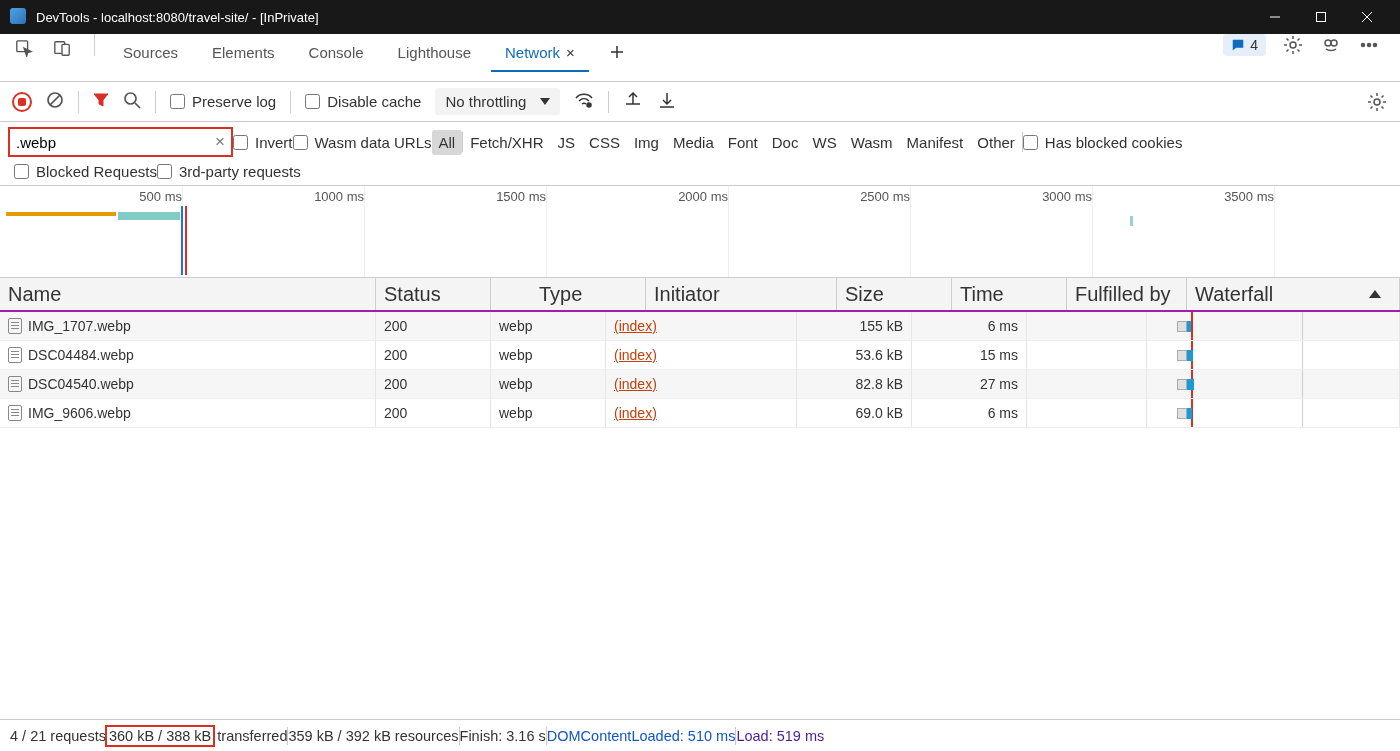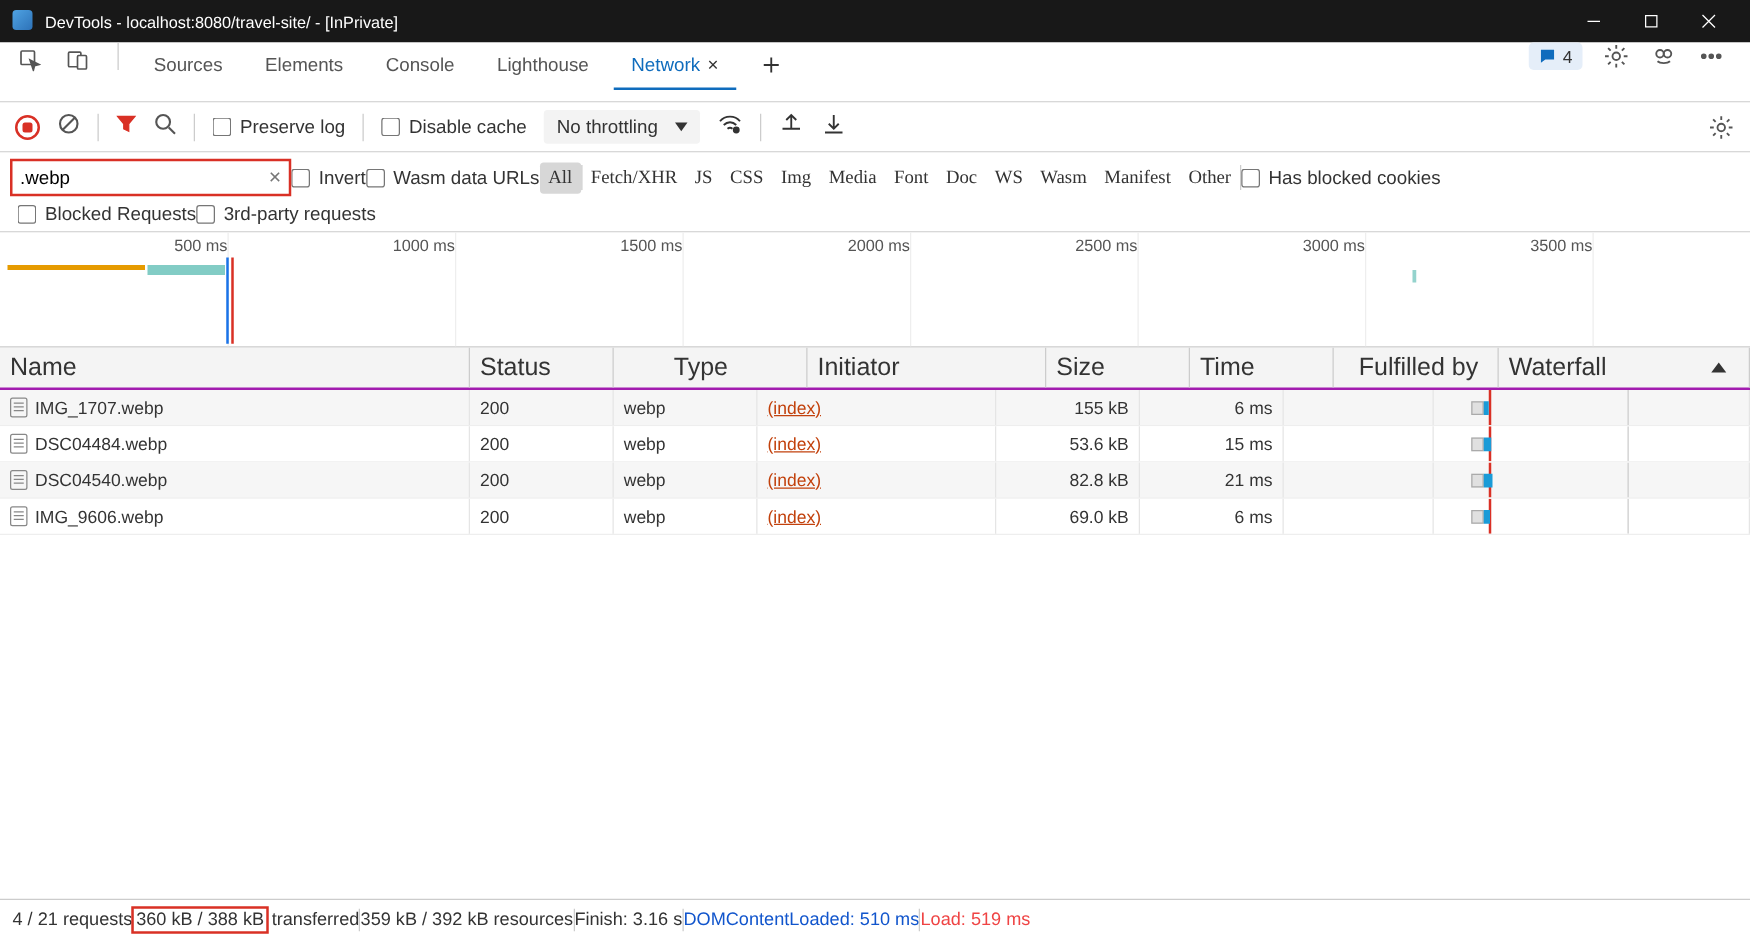--- a/index.html
+++ b/index.html
@@ -36,42 +36,42 @@
 .cbx { display:flex; align-items:center; gap:7px; font-size:15px; color:#333; }
 .cbx input { width:15px; height:15px; }
 .throttle { display:flex; align-items:center; gap:14px; background:#f3f3f3; padding:5px 10px; font-size:15px; color:#333; border-radius:3px; }
 .throttle .dd-arrow { border-left:5px solid transparent; border-right:5px solid transparent; border-top:7px solid #333; }
 .net-icon svg { width:20px; height:20px; stroke:#333; stroke-width:1.5; fill:none; }
 .settings-right { margin-left:auto; }
 
 .filter-row { min-height:64px; border-bottom:1px solid #ccc; display:flex; flex-wrap:wrap; align-items:center; padding:4px 8px 4px 8px; background:#fff; }
 .filter-box { position:relative; border:2px solid #d93025; background:#fff; width:225px; height:30px; display:flex; align-items:center; padding:0 6px; font-size:15px; }
 .filter-box .clear-x { margin-left:auto; color:#777; font-size:17px; }
-.f-pill { font-size:15px; color:#333; padding:4px 7px; border-radius:3px; cursor:pointer;font-family:Liberation Serif, serif; }
+.f-pill { font-size:15px; color:#333; padding:4px 7px; border-radius:3px; cursor:pointer; }
 .f-pill.active { background:#d7d7d7; }
 .f-sep { width:1px; height:20px; background:#ccc; }
 
 .overview { height:92px; border-bottom:1px solid #ccc; position:relative; background:#fff; }
 .ov-tick { position:absolute; top:3px; font-size:13px; color:#555; transform:translateX(-100%); white-space:nowrap; }
 .ov-grid { position:absolute; top:0; bottom:0; width:1px; background:#eee; }
 .ov-bar-orange { position:absolute; top:26px; left:6px; width:110px; height:4px; background:#e69b00; }
 .ov-bar-teal { position:absolute; top:26px; left:118px; width:62px; height:8px; background:#4db6ac; opacity:0.7; }
 .ov-red { position:absolute; top:20px; bottom:2px; width:2px; background:#d93025; left:185px; }
 .ov-blue { position:absolute; top:20px; bottom:2px; width:2px; background:#1a73e8; left:181px; }
 .ov-dot { position:absolute; top:30px; left:1130px; width:3px; height:10px; background:#4db6ac; opacity:0.6; }
 
 .grid-header { height:34px; border-bottom:2px solid #a21caf; display:flex; background:#f4f4f4; font-size:20px; color:#333; }
 .gh-cell { border-right:1px solid #ccc; padding:7px 8px; display:flex; align-items:center; }
 .gh-name { width:376px; }
 .gh-status { width:115px; }
 .gh-type { width:115px;margin-left:40px; }
 .gh-initiator { width:191px; }
 .gh-size { width:115px; }
 .gh-time { width:115px; }
-.gh-fulfilled { width:120px;margin-left:12px; }
+.gh-fulfilled { width:120px; }
 .gh-waterfall { flex:1; display:flex; align-items:center; }
 .gh-waterfall .sort-tri { margin-left:auto; margin-right:10px; border-left:6px solid transparent; border-right:6px solid transparent; border-bottom:8px solid #333; }
 
 .grid-body { flex:1; overflow:auto; position:relative; }
 .grow { height:29px; display:flex; font-size:14px; color:#333; border-bottom:1px solid #eee; }
 .grow:nth-child(odd) { background:#f6f6f6; }
 .grow:nth-child(even) { background:#fff; }
 .gc { border-right:1px solid #e5e5e5; padding:4px 8px; display:flex; align-items:center; overflow:hidden; white-space:nowrap; }
 .gc-name { width:376px; gap:6px; }
 .gc-status { width:115px; }
@@ -88,21 +88,21 @@
 .wf-divider { position:absolute; top:0; bottom:0; width:1px; background:#ccc; left:155px; }
 .wf-red { position:absolute; top:0; bottom:0; width:2px; background:#d93025; left:44px; }
 .wf-bar { position:absolute; top:9px; height:11px; display:flex; }
 .wf-seg1 { background:#e0e0e0; border:1px solid #aaa; width:10px; height:100%; }
 .wf-seg2 { background:#1a9bd7; height:100%; }
 
 .status-bar { height:32px; border-top:1px solid #ccc; display:flex; align-items:center; padding:0 10px; font-size:14.5px; color:#333; background:#fff; }
 .sb-sep { width:1px; height:18px; background:#ccc; }
 .sb-highlight { border:2px solid #d93025; padding:1px 2px; margin:0 -2px; }
 .sb-blue { color:#1155cc; }
-.sb-red { color:#ef4444; }
+.sb-red { color:#4c1d95; }
 </style>
 </head>
 <body>
 
 <div class="titlebar">
   <div class="tb-icon"></div>
   <span>DevTools - localhost:8080/travel-site/ - [InPrivate]</span>
   <div class="tb-spacer"></div>
   <div class="tb-btn">
       <svg viewBox="0 0 12 12">
@@ -347,21 +347,21 @@
       <div class="gc gc-name">
         <span class="file-ic"></span>
         <span>DSC04540.webp</span>
       </div>
       <div class="gc gc-status">200</div>
       <div class="gc gc-type">webp</div>
       <div class="gc gc-initiator">
         <a href="#">(index)</a>
       </div>
       <div class="gc gc-size">82.8 kB</div>
-      <div class="gc gc-time">21 ms</div>
+      <div class="gc gc-time">27 ms</div>
       <div class="gc gc-fulfilled"></div>
       <div class="gc gc-wf">
         <div class="wf-divider"></div>
         <div class="wf-red"></div>
         <div class="wf-bar" style="left:30px">
           <div class="wf-seg1"></div>
           <div class="wf-seg2" style="width:7px"></div>
         </div>
       </div>
     </div>

